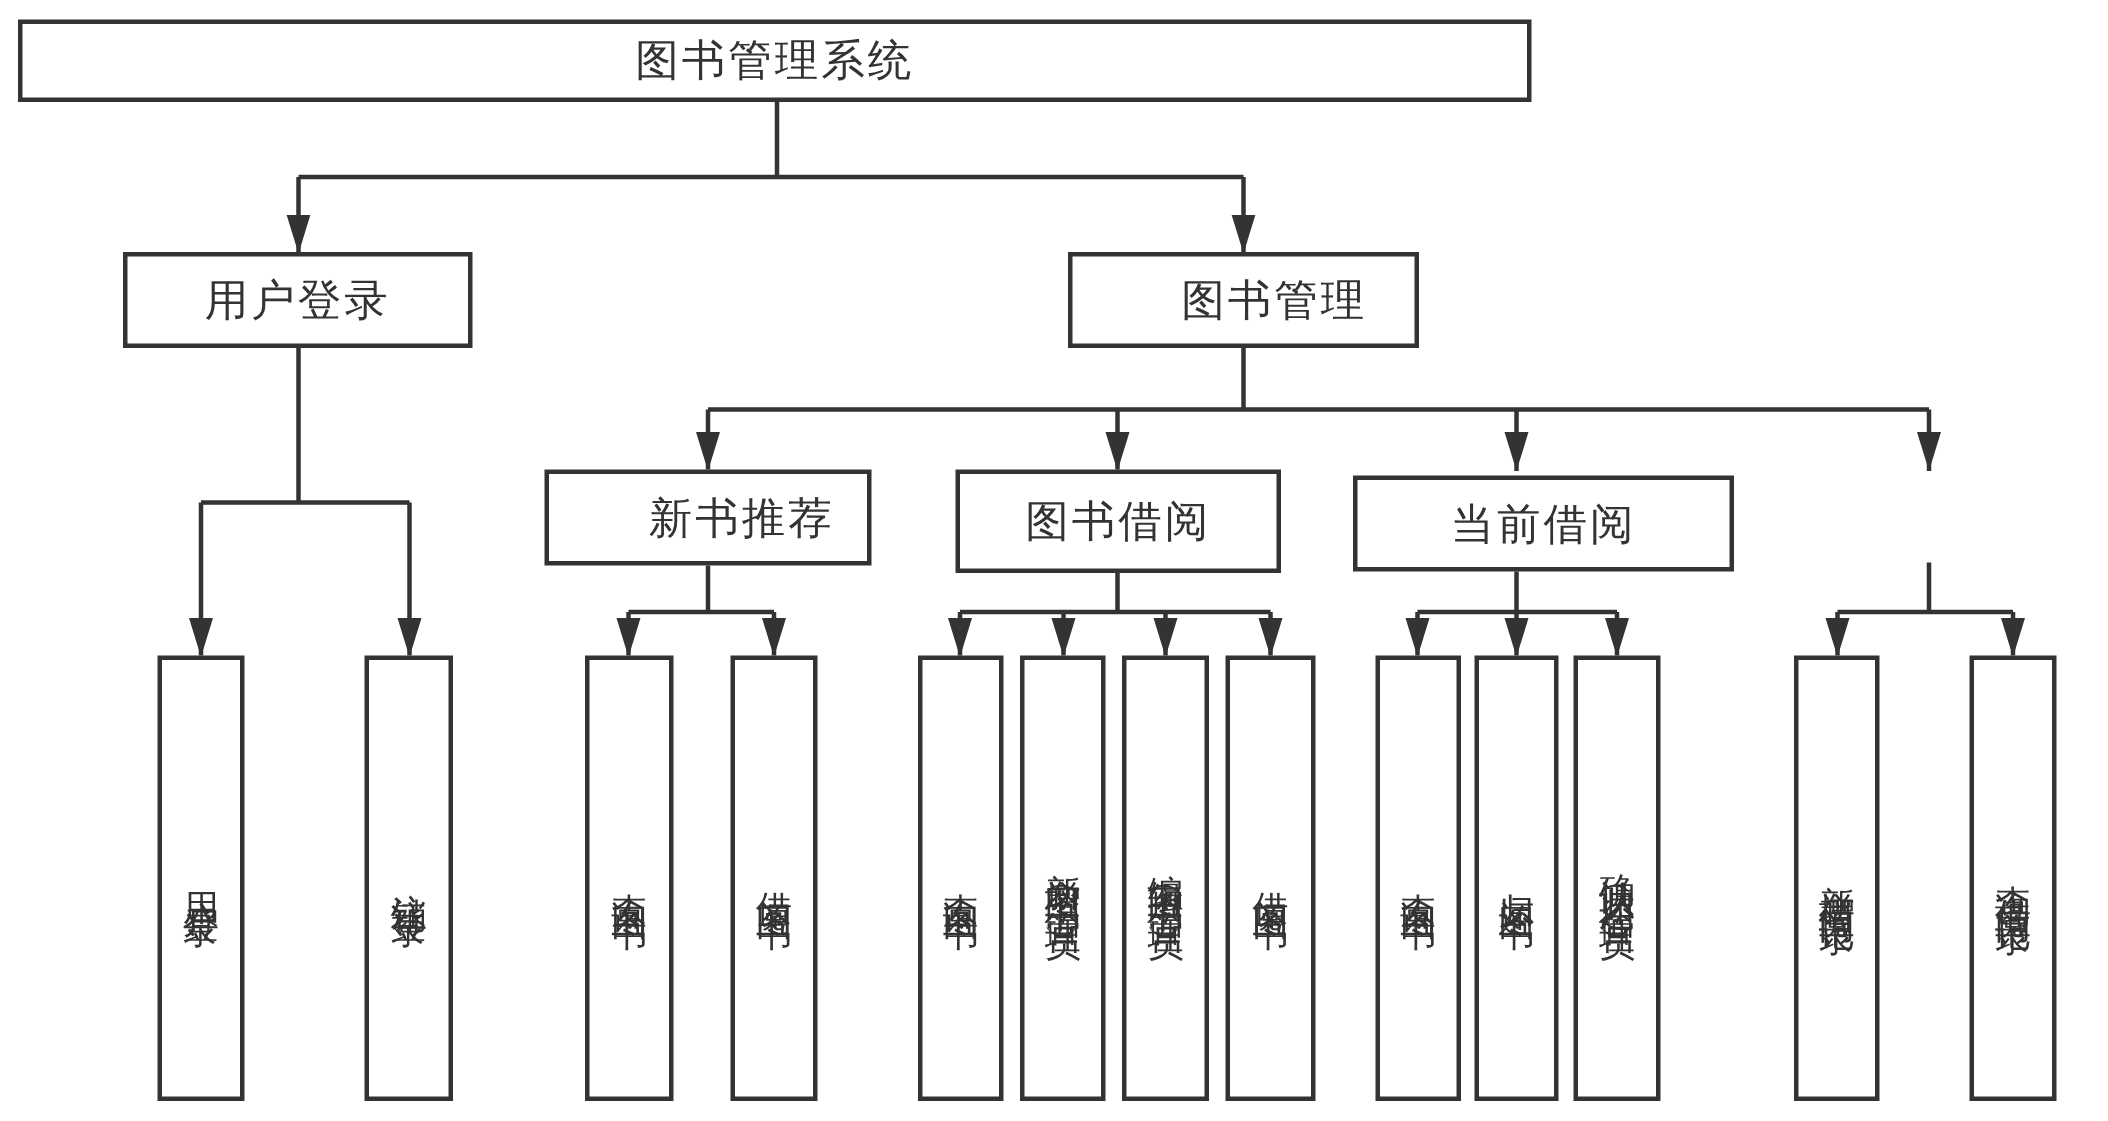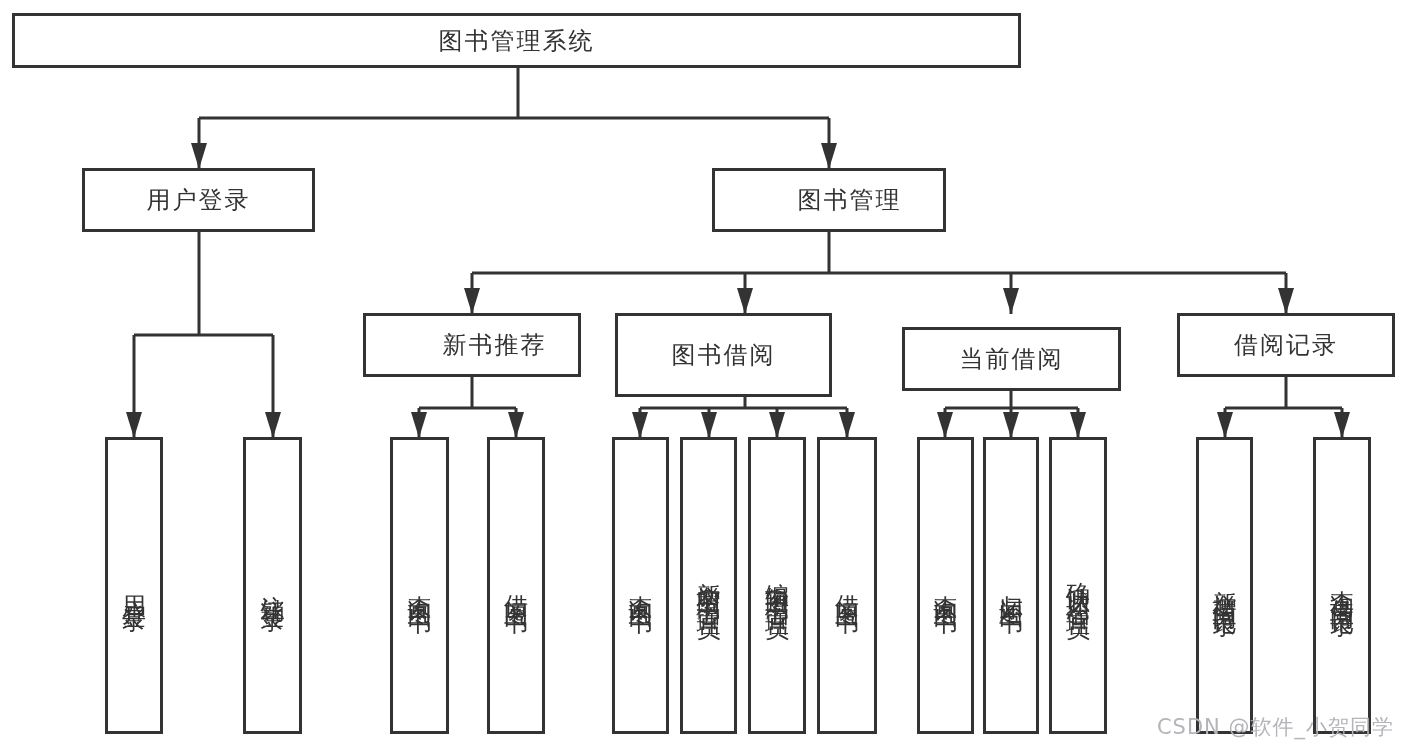--- a/index.html
+++ b/index.html
@@ -41,21 +41,21 @@
     position:absolute;
     background:var(--bg);
     border:3px solid var(--line);
     display:flex;
     align-items:center;
     justify-content:center;
     z-index:1;
     color:var(--text);
   }
   .box.h{
-    font-size:24px;
+    font-size:29px;
     letter-spacing:2px;
     line-height:1;
   }
   .box.v{
     font-size:24px;
     line-height:1;
   }
   .box.v .lbl{
     writing-mode:vertical-rl;
     letter-spacing:5px;
@@ -128,28 +128,25 @@
   <div class="box h" style="left:82px;top:168px;width:233px;height:64px;">
     <span class="lbl">用户登录</span>
   </div>
   <div class="box h" style="left:712px;top:168px;width:234px;height:64px;padding-left:41px;">
     <span class="lbl">图书管理</span>
   </div>
 
   <div class="box h" style="left:363px;top:313px;width:218px;height:64px;padding-left:45px;">
     <span class="lbl">新书推荐</span>
   </div>
-  <div class="box h" style="left:615px;top:313px;width:217px;height:84px;">
+  <div class="box h" style="left:637px;top:313px;width:217px;height:69px;">
     <span class="lbl">图书借阅</span>
   </div>
-  <div class="box h" style="left:902px;top:327px;width:219px;height:64px;">
+  <div class="box h" style="left:902px;top:317px;width:254px;height:64px;">
     <span class="lbl">当前借阅</span>
-  </div>
-  <div class="box h" style="left:1177px;top:313px;width:218px;height:64px;">
-    <span class="lbl">借阅记录</span>
   </div>
 
   <div class="box v" style="left:105px;top:437px;width:58px;height:297px;">
     <span class="lbl">用户登录</span>
   </div>
   <div class="box v" style="left:243px;top:437px;width:59px;height:297px;">
     <span class="lbl">注销登录</span>
   </div>
 
   <div class="box v" style="left:390px;top:437px;width:59px;height:297px;">
@@ -182,15 +179,14 @@
     <span class="lbl">确认归还（管理员）</span>
   </div>
 
   <div class="box v" style="left:1196px;top:437px;width:57px;height:297px;">
     <span class="lbl">新增借阅记录</span>
   </div>
   <div class="box v" style="left:1313px;top:437px;width:58px;height:297px;">
     <span class="lbl">查询借阅记录</span>
   </div>
 
-  <div class="watermark">CSDN @软件_小贺同学</div>
 
 </div>
 
 </body></html>

